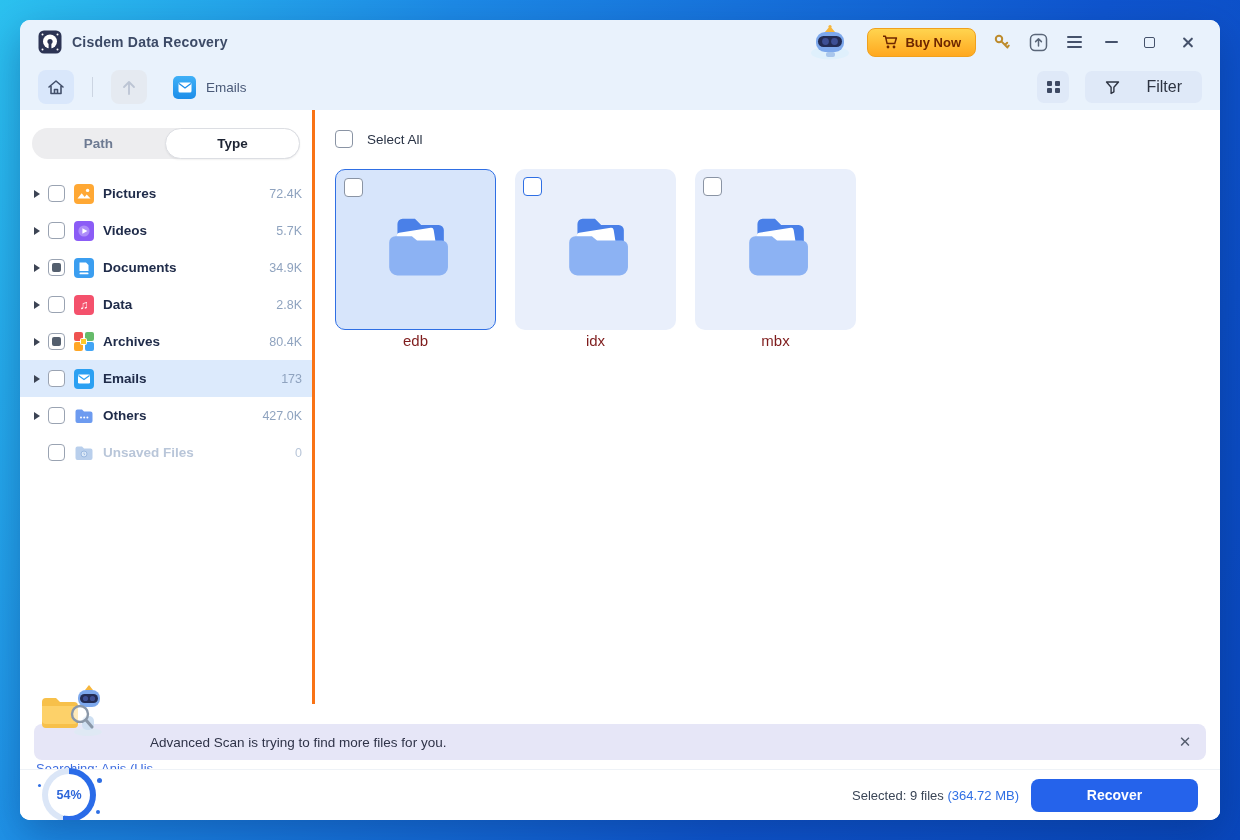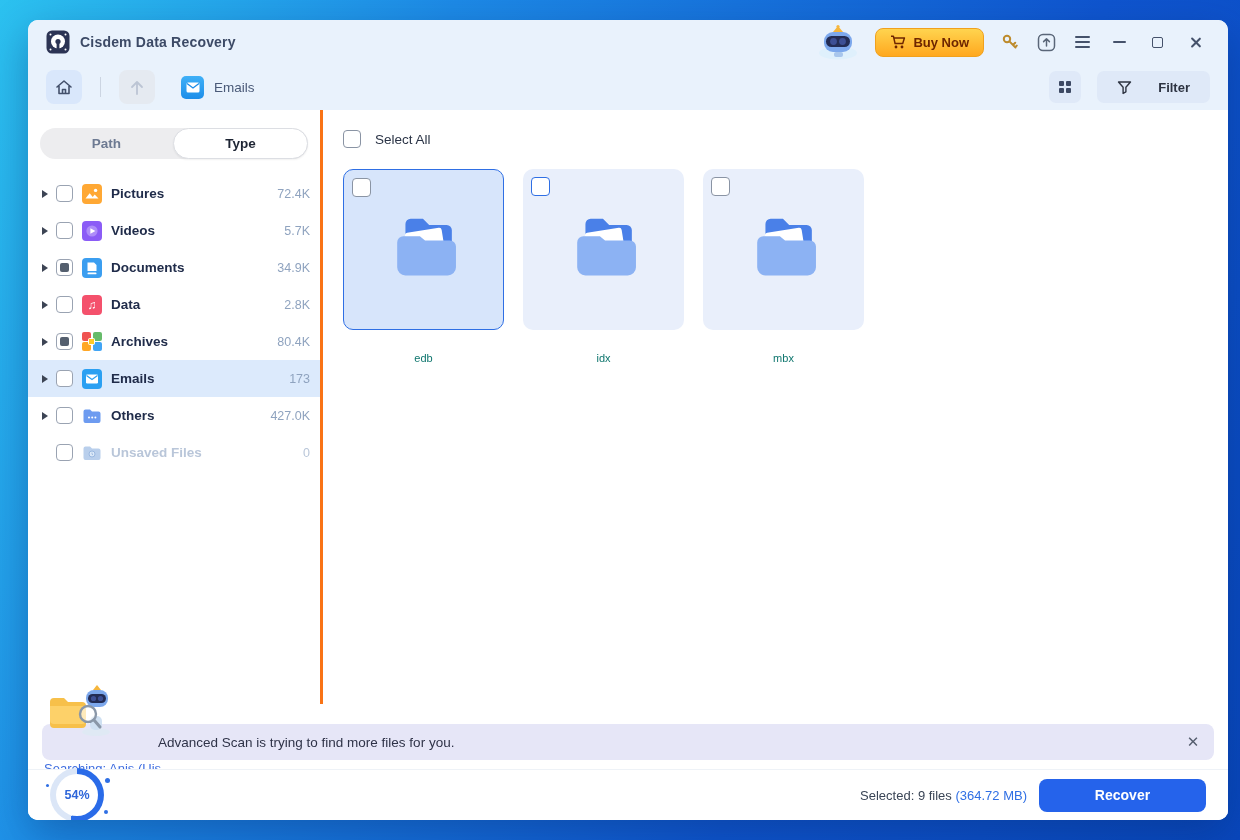--- a/index.html
+++ b/index.html
@@ -2,21 +2,21 @@
 <html><head>
 <meta charset="utf-8">
 <style>
   * { margin:0; padding:0; box-sizing:border-box; }
   html,body { width:1240px; height:840px; font-family:"Liberation Sans", sans-serif; }
   body {
     background: linear-gradient(115deg, #2cc2f0 0%, #1d8ae6 28%, #0f55cf 68%, #0947bd 100%);
     position:relative; overflow:hidden;
   }
   .window {
-    position:absolute; left:28px; top:20px; width:1200px; height:800px;
+    position:absolute; left:20px; top:20px; width:1200px; height:800px;
     background:#fff; border-radius:10px; overflow:hidden;
     box-shadow:0 14px 40px rgba(6,40,100,.35);
     display:flex; flex-direction:column;
   }
   
   .titlebar {
     height:44px; background:#e9f2fc; display:flex; align-items:center;
     padding:0 14px 0 18px; flex:0 0 auto;
   }
   .app-logo { width:24px; height:24px; margin-right:10px; flex:0 0 auto; }
@@ -45,21 +45,21 @@
   .home-btn { background:#d9e7fb; }
   .up-btn { background:#e5eaf1; margin-left:18px; }
   .nav-divider { width:1px; height:20px; background:#ccd5e2; margin-left:18px; }
   .crumb { display:flex; align-items:center; margin-left:26px; gap:10px; }
   .crumb-icon { width:23px; height:23px; border-radius:5px; background:linear-gradient(#3fb0f7,#1d8ee9); display:flex; align-items:center; justify-content:center; }
   .crumb-label { font-size:13.5px; color:#4a5a78; }
   .grid-btn { width:32px; height:32px; border-radius:7px; background:#dfe9f8; display:flex; align-items:center; justify-content:center; cursor:pointer; }
   .grid-glyph { display:grid; grid-template-columns:5px 5px; grid-template-rows:5px 5px; gap:2.5px; }
   .grid-glyph i { background:#3d4963; border-radius:1px; }
   .filter-btn { height:32px; border-radius:7px; background:#dfe9f8; display:flex; align-items:center; gap:9px; padding:0 20px; margin-left:16px; cursor:pointer; }
-  .filter-label { font-size:13px; font-weight:700; color:#2e3442;margin-left:17px; }
+  .filter-label { font-size:16px; font-weight:400; color:#2e3442;margin-left:17px; }
   .search-box { width:240px; height:32px; border-radius:7px; background:#e6eefb; display:flex; align-items:center; margin-left:16px; padding:0 10px 0 14px; }
   .search-box input { flex:1; border:none; outline:none; background:transparent; font-size:13px; color:#43506b; font-family:"Liberation Sans",sans-serif; }
   .search-box input::placeholder { color:#b2bfd6; }
   
   .content { flex:1; display:flex; min-height:0; background:#fff; }
   .sidebar { width:295px; border-right:3px solid #f97316; padding-top:18px; flex:0 0 auto; }
   .seg { margin:0 12px 16px 12px; height:31px; background:#ededef; border-radius:16px; display:flex; }
   .seg-item { flex:1; display:flex; align-items:center; justify-content:center; font-size:13.5px; color:#6d7a92; font-weight:600; cursor:pointer; border-radius:16px; }
   .seg-item.active { background:#fff; color:#1d2433; font-weight:700; border:1px solid #dcdee3; box-shadow:0 1px 2px rgba(0,0,0,.06); }
   .trow { height:37px; display:flex; align-items:center; padding:0 10px 0 14px; cursor:pointer; }
@@ -83,21 +83,21 @@
   .selall { display:flex; align-items:center; gap:14px; }
   .selall-cb { width:18px; height:18px; border:1.6px solid #8a94a4; border-radius:4px; background:#fff; cursor:pointer; }
   .selall-label { font-size:13.5px; color:#2b3446; }
   .tiles { display:flex; gap:19px; margin-top:21px; }
   .tile-wrap { width:161px; }
   .tile { width:161px; height:161px; border-radius:10px; background:#e9effb; position:relative; cursor:pointer; }
   .tile.selected { background:#d7e5fb; border:1.6px solid #2f6fe4; }
   .tile-cb { position:absolute; left:8px; top:8px; width:19px; height:19px; border-radius:4px; background:#fff; border:1.6px solid #8a94a4; cursor:pointer; }
   .tile-cb.blue { border-color:#2f6fe4; }
   .tile-folder { position:absolute; left:50%; top:50%; transform:translate(-50%,-52%); width:80px; height:66px; }
-  .tile-label { text-align:center; font-size:11px; color:#0f766e; margin-top:22px; }
+  .tile-label { text-align:center; font-size:15px; color:#7f1d1d; margin-top:2px; }
   
   .bottom { position:relative; height:116px; flex:0 0 auto; background:#fff; }
   .notif {
     position:absolute; top:20px; left:14px; right:14px; height:36px; background:#e6e6f7;
     border-radius:8px; display:flex; align-items:center; z-index:2;
   }
   .notif-msg { font-size:13.5px; color:#2f3348; margin-left:116px; flex:1; }
   .notif-close { width:30px; height:30px; display:flex; align-items:center; justify-content:center; cursor:pointer; margin-right:6px; color:#555d6e; font-size:15px; }
   .notif-mascot { position:absolute; left:16px; top:-24px; width:78px; height:60px; z-index:3; }
   .searching { position:absolute; top:57px; left:16px; height:8px; overflow:hidden; z-index:1; font-size:13px; color:#3f6ee0; }

